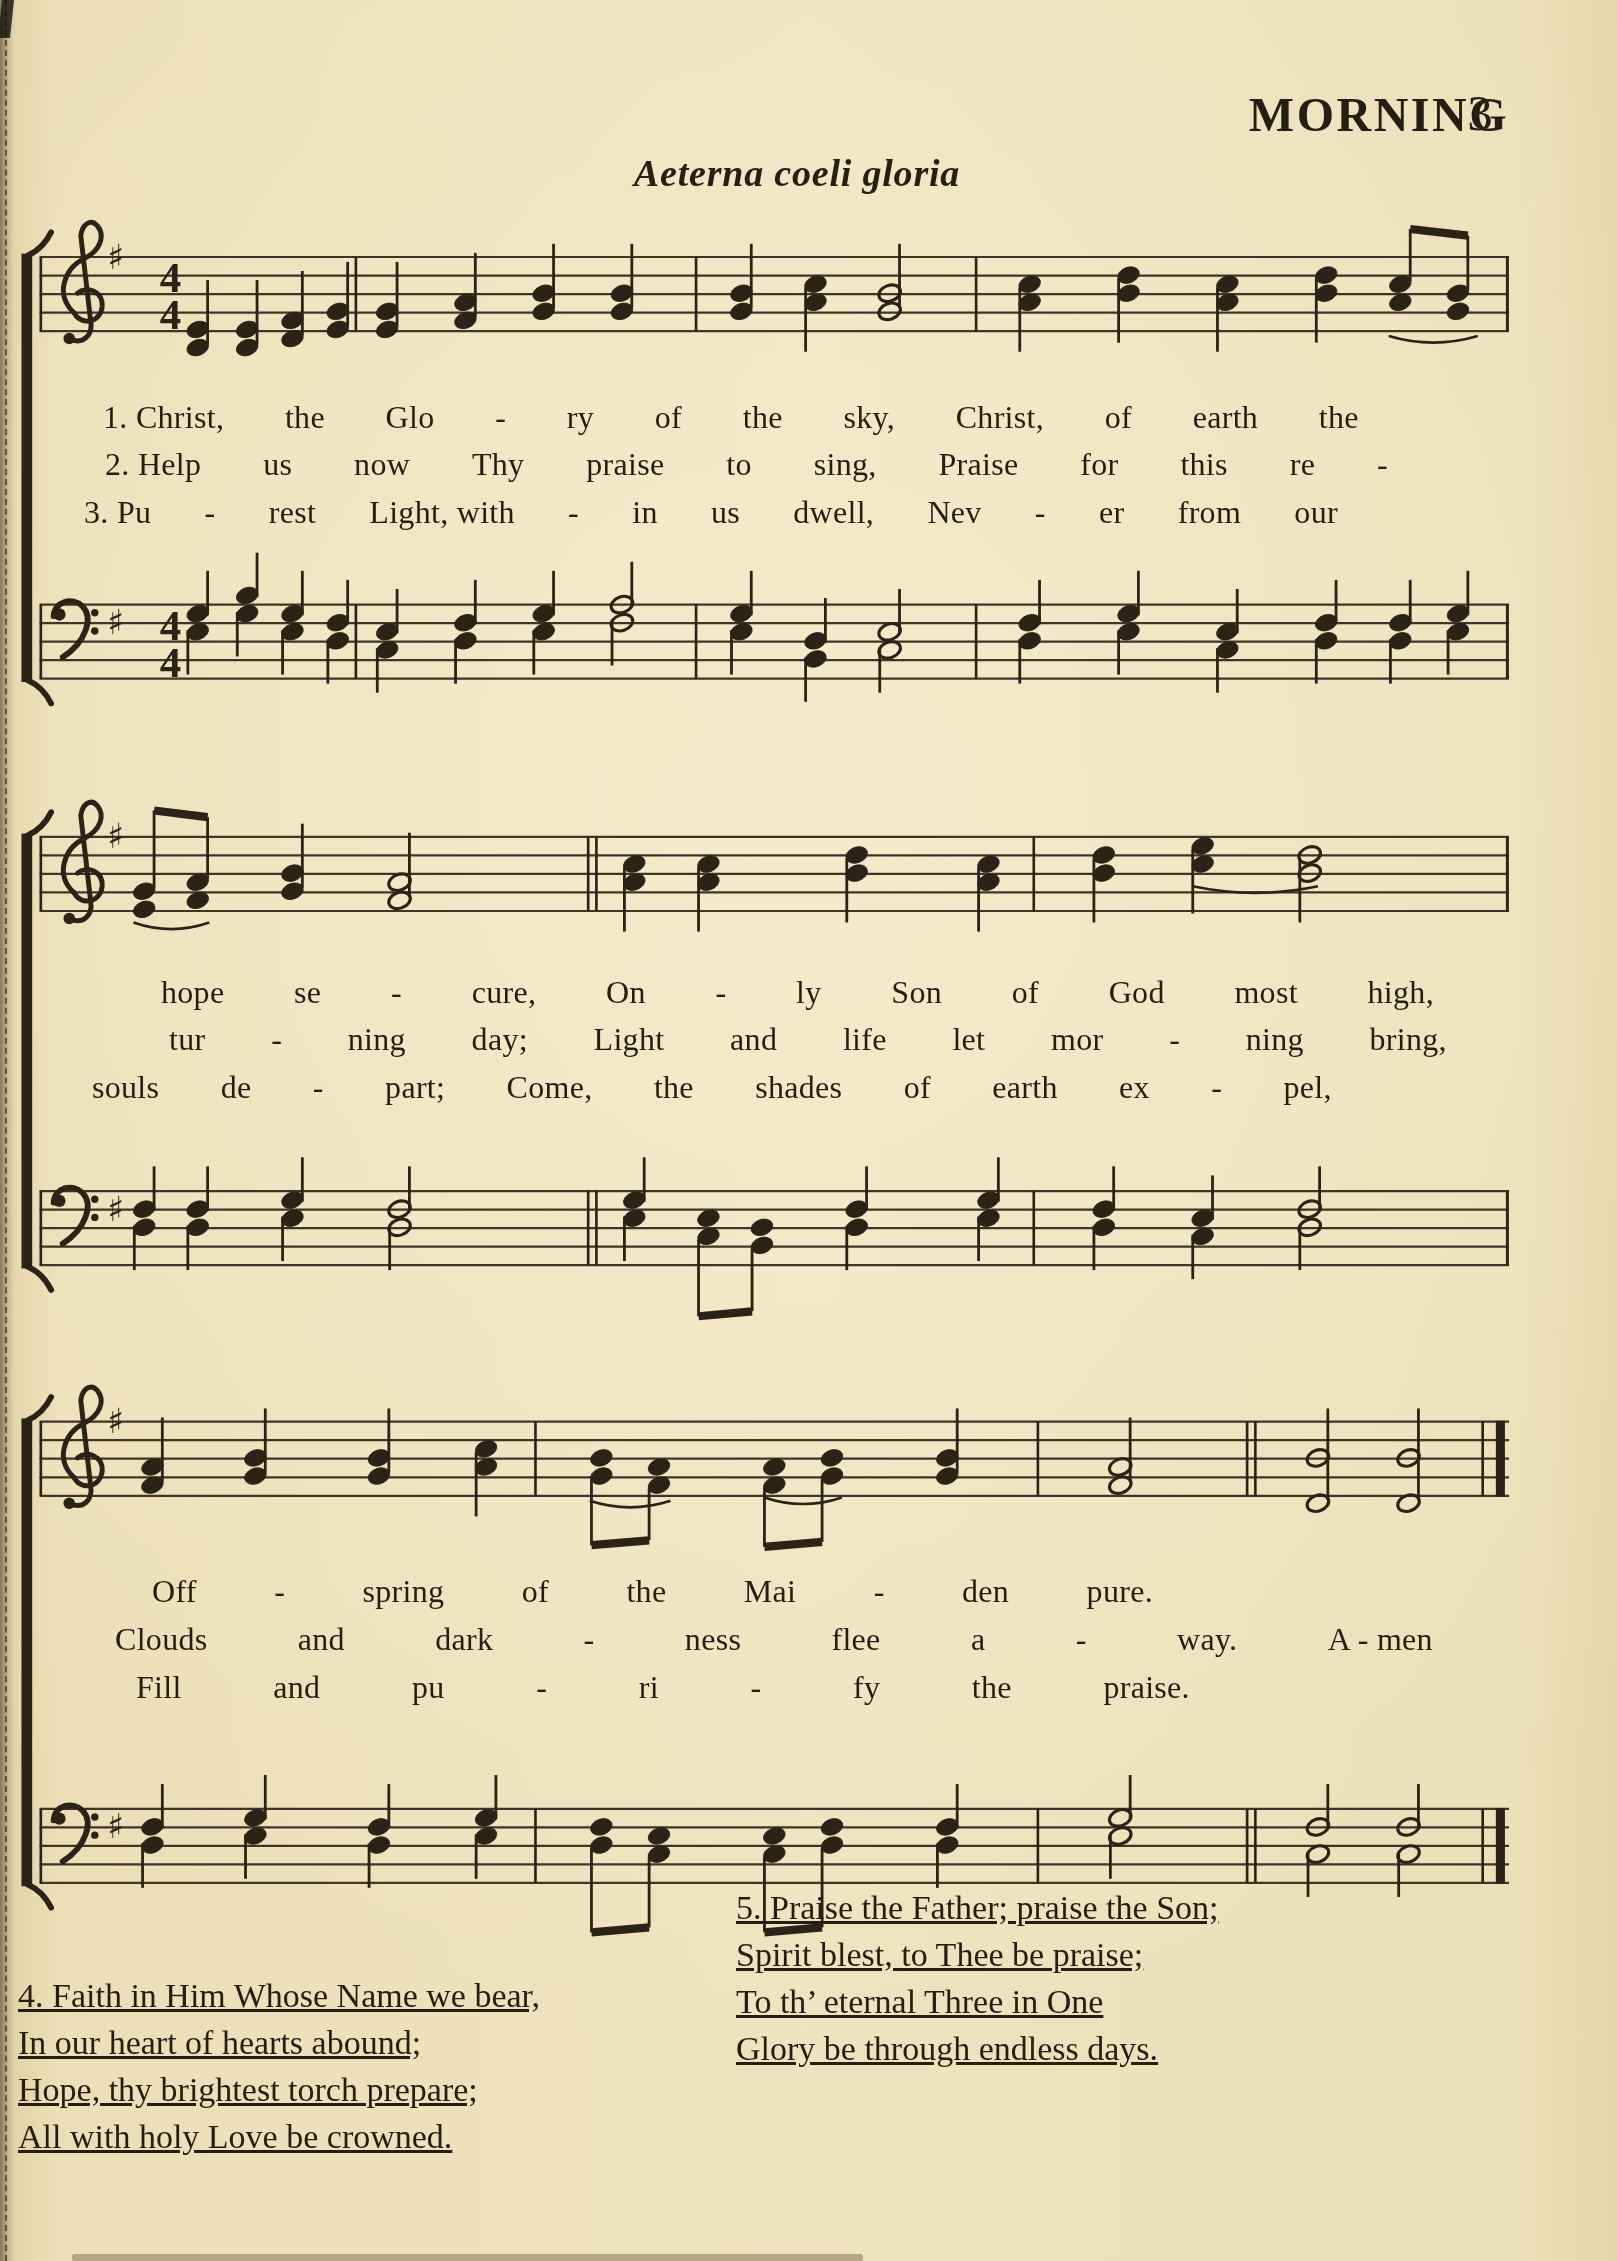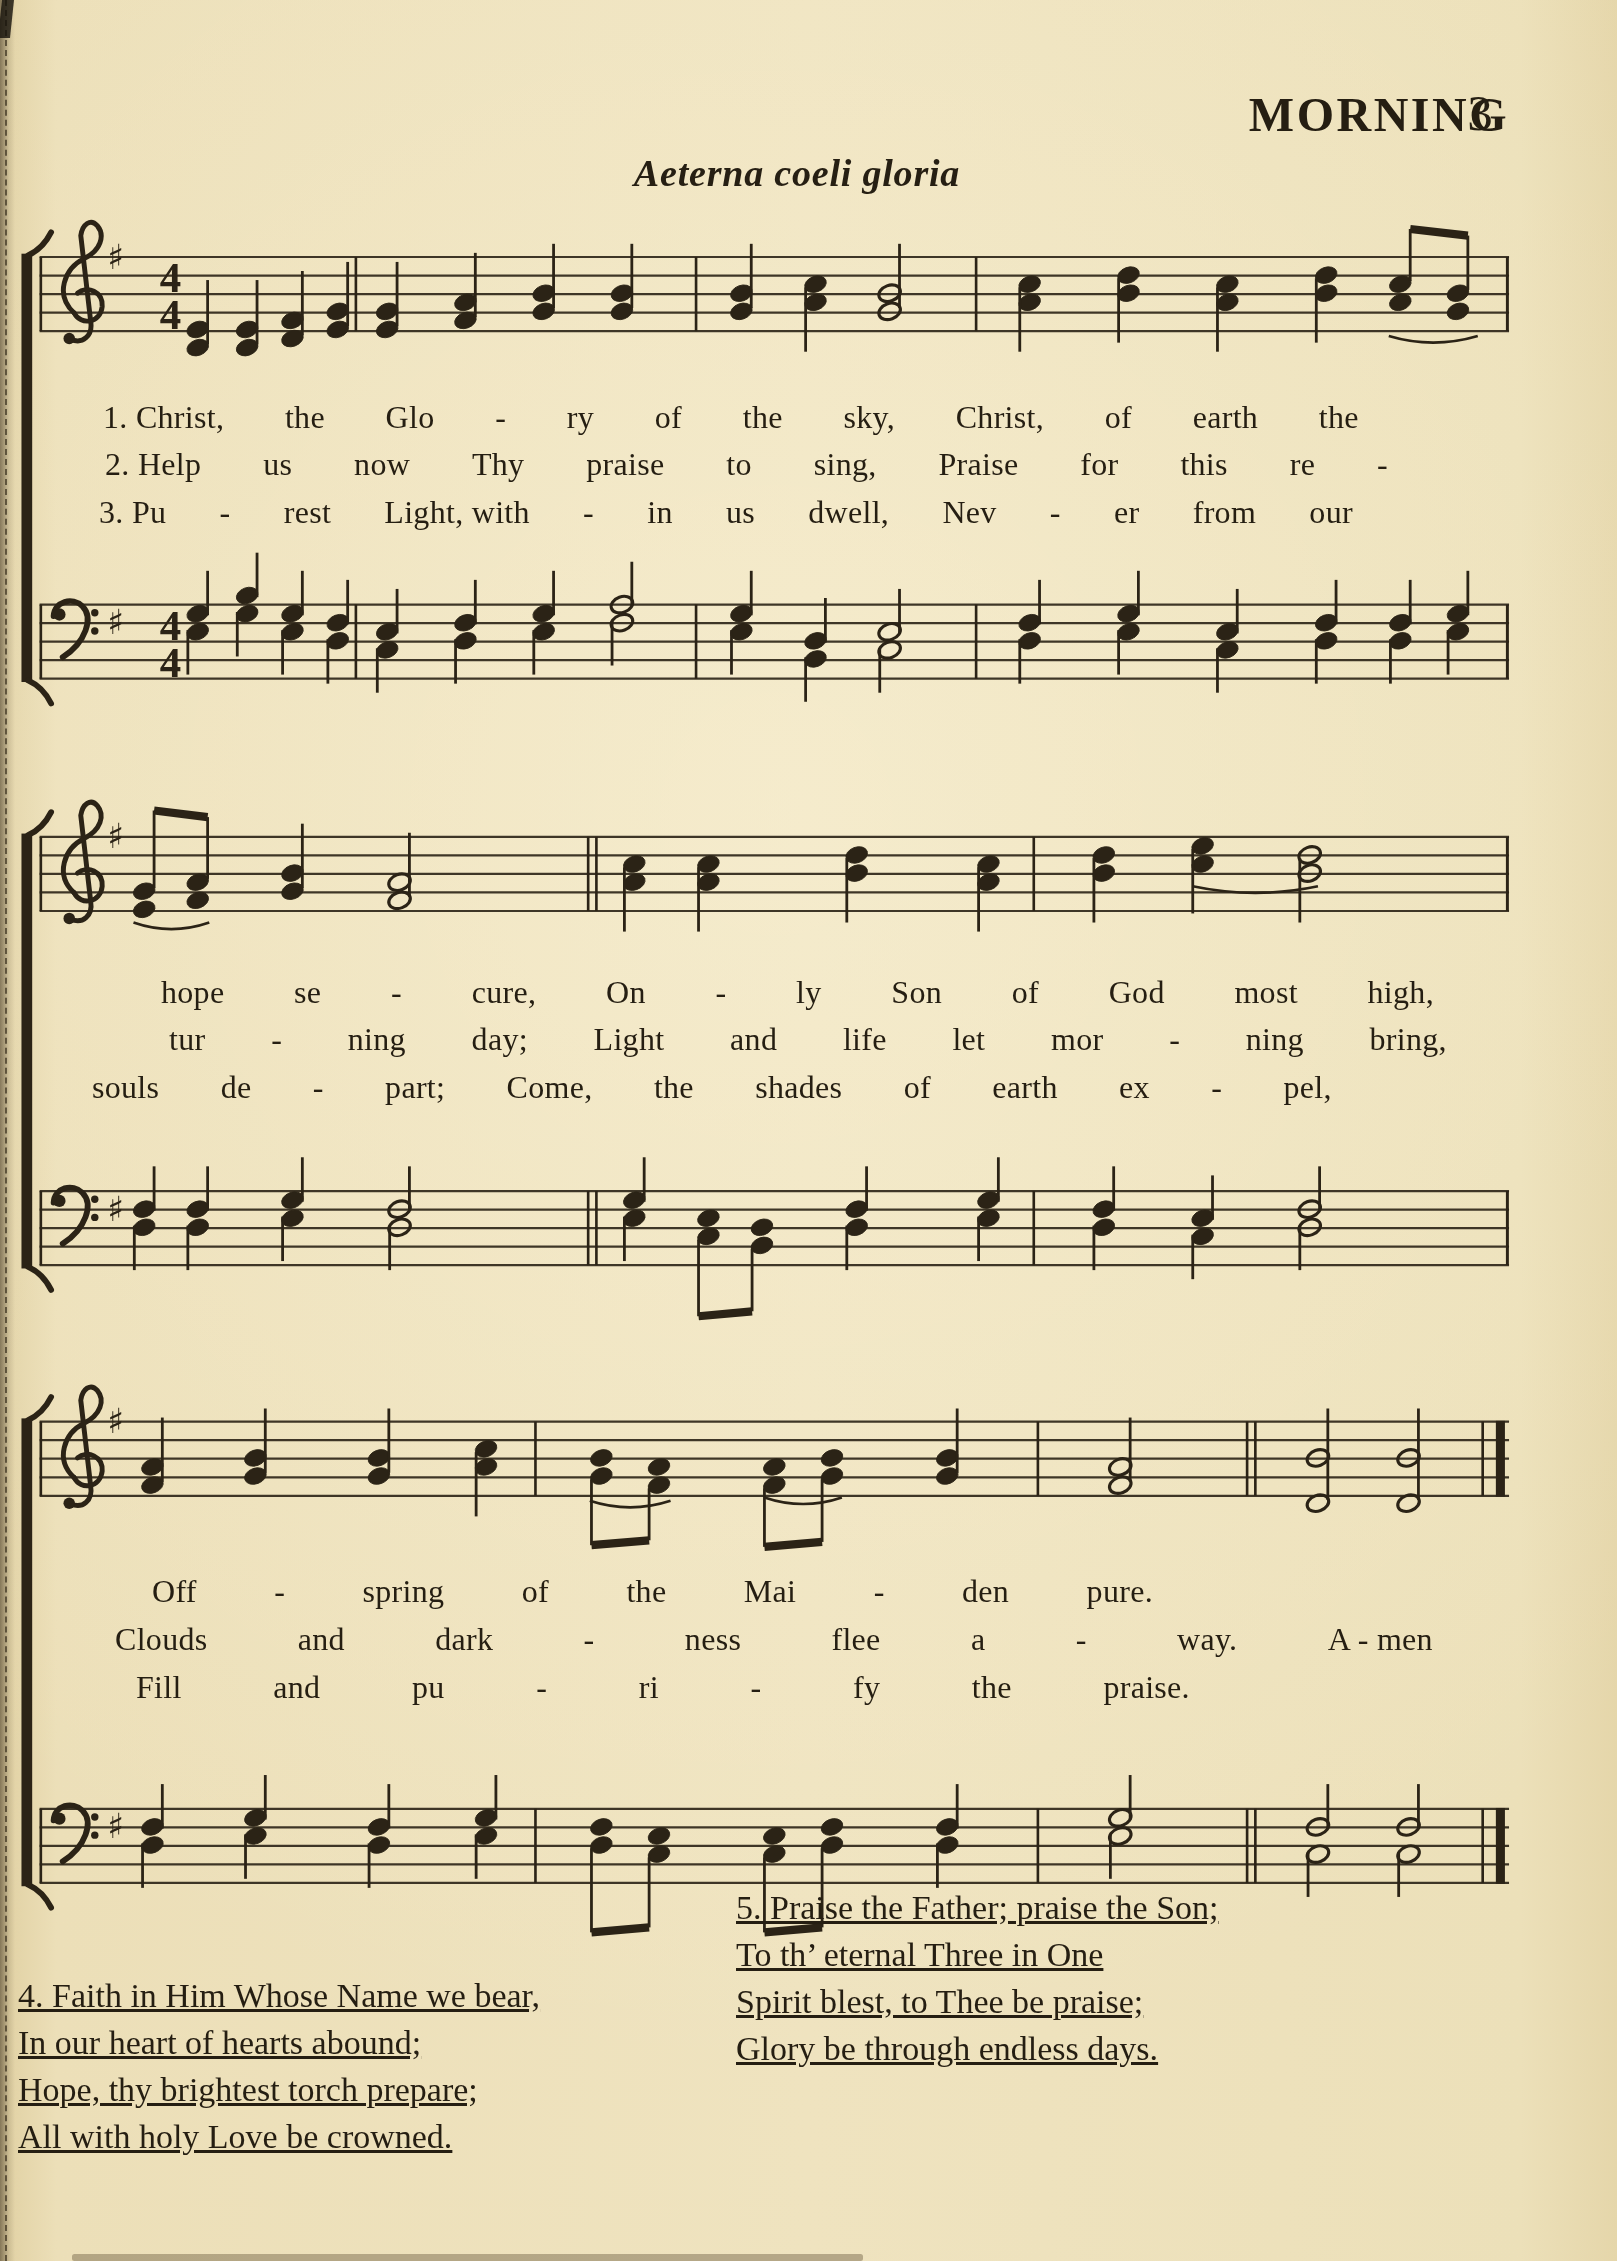--- a/index.html
+++ b/index.html
@@ -463,21 +463,21 @@
       <span>Thy</span>
       <span>praise</span>
       <span>to</span>
       <span>sing,</span>
       <span>Praise</span>
       <span>for</span>
       <span>this</span>
       <span>re</span>
       <span>-</span>
     </div>
-  <div class="lyr" style="left:99px;top:494px;width:1254px">
+  <div class="lyr" style="left:84px;top:494px;width:1254px">
       <span>3. Pu</span>
       <span>-</span>
       <span>rest</span>
       <span>Light, with</span>
       <span>-</span>
       <span>in</span>
       <span>us</span>
       <span>dwell,</span>
       <span>Nev</span>
       <span>-</span>
@@ -565,18 +565,18 @@
     </div>
 
   <div class="verse" style="left:18px;top:1972px;width:700px">
     <p>4. Faith in Him Whose Name we bear,</p>
     <p>In our heart of hearts abound;</p>
     <p>Hope, thy brightest torch prepare;</p>
     <p>All with holy Love be crowned.</p>
   </div>
   <div class="verse" style="left:736px;top:1884px;width:741px">
     <p>5. Praise the Father; praise the Son;</p>
+    <p>Spirit blest, to Thee be praise;</p>
     <p>To th’ eternal Three in One</p>
-    <p>Spirit blest, to Thee be praise;</p>
     <p>Glory be through endless days.</p>
   </div>
 </div>
 
 
 </body></html>

